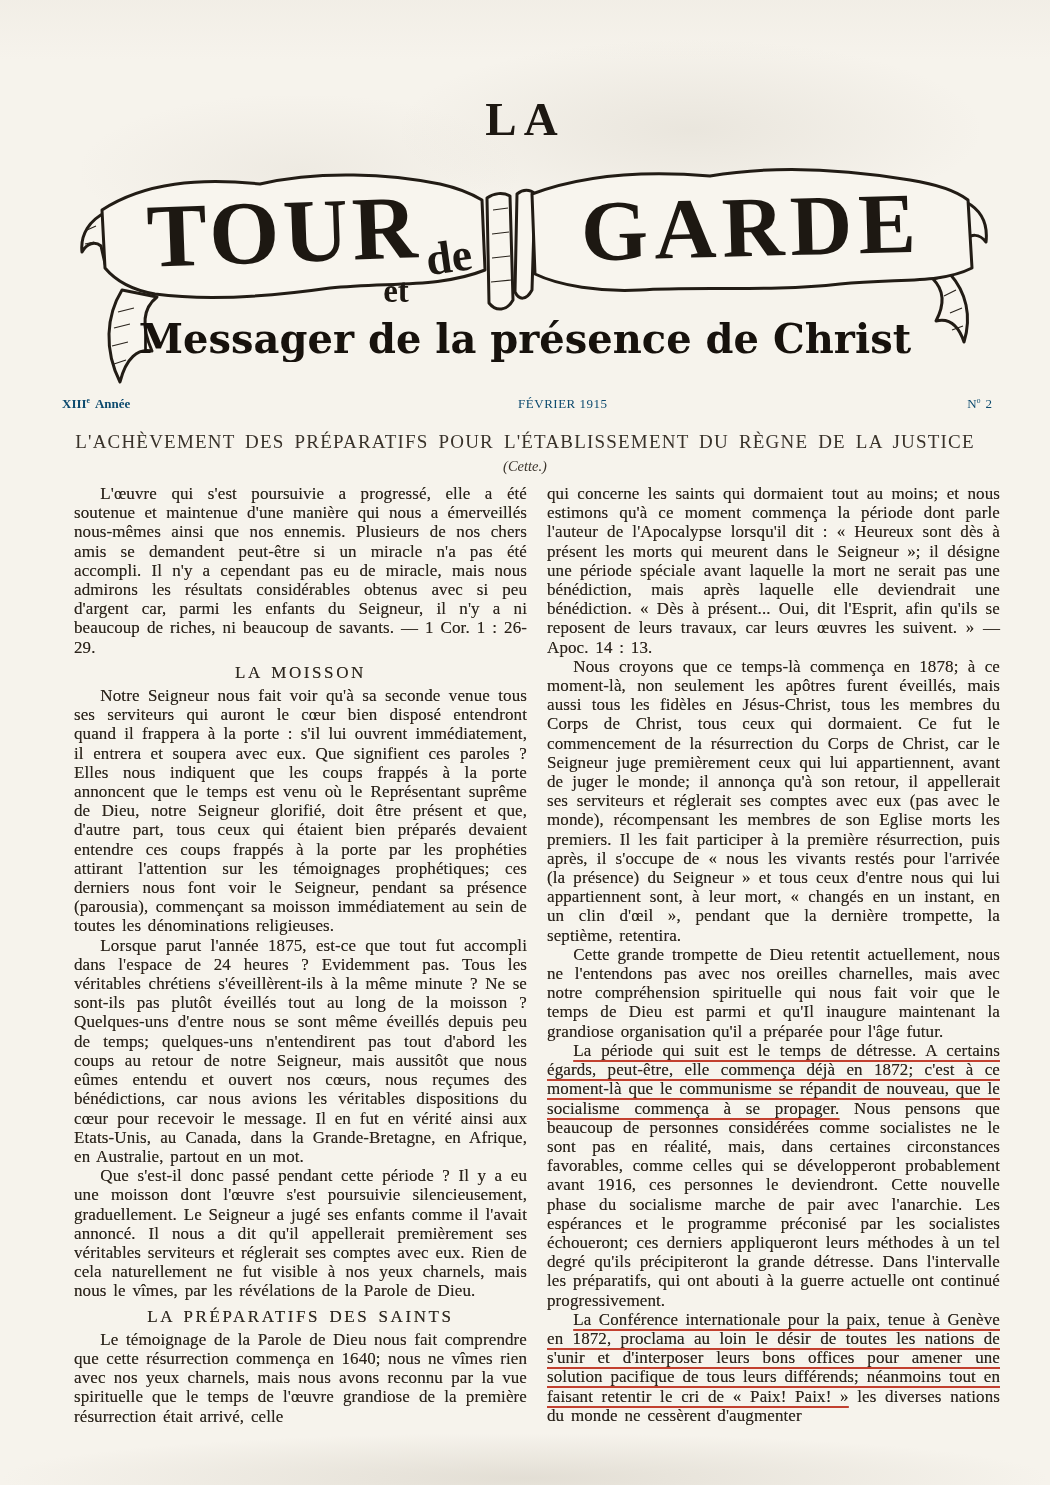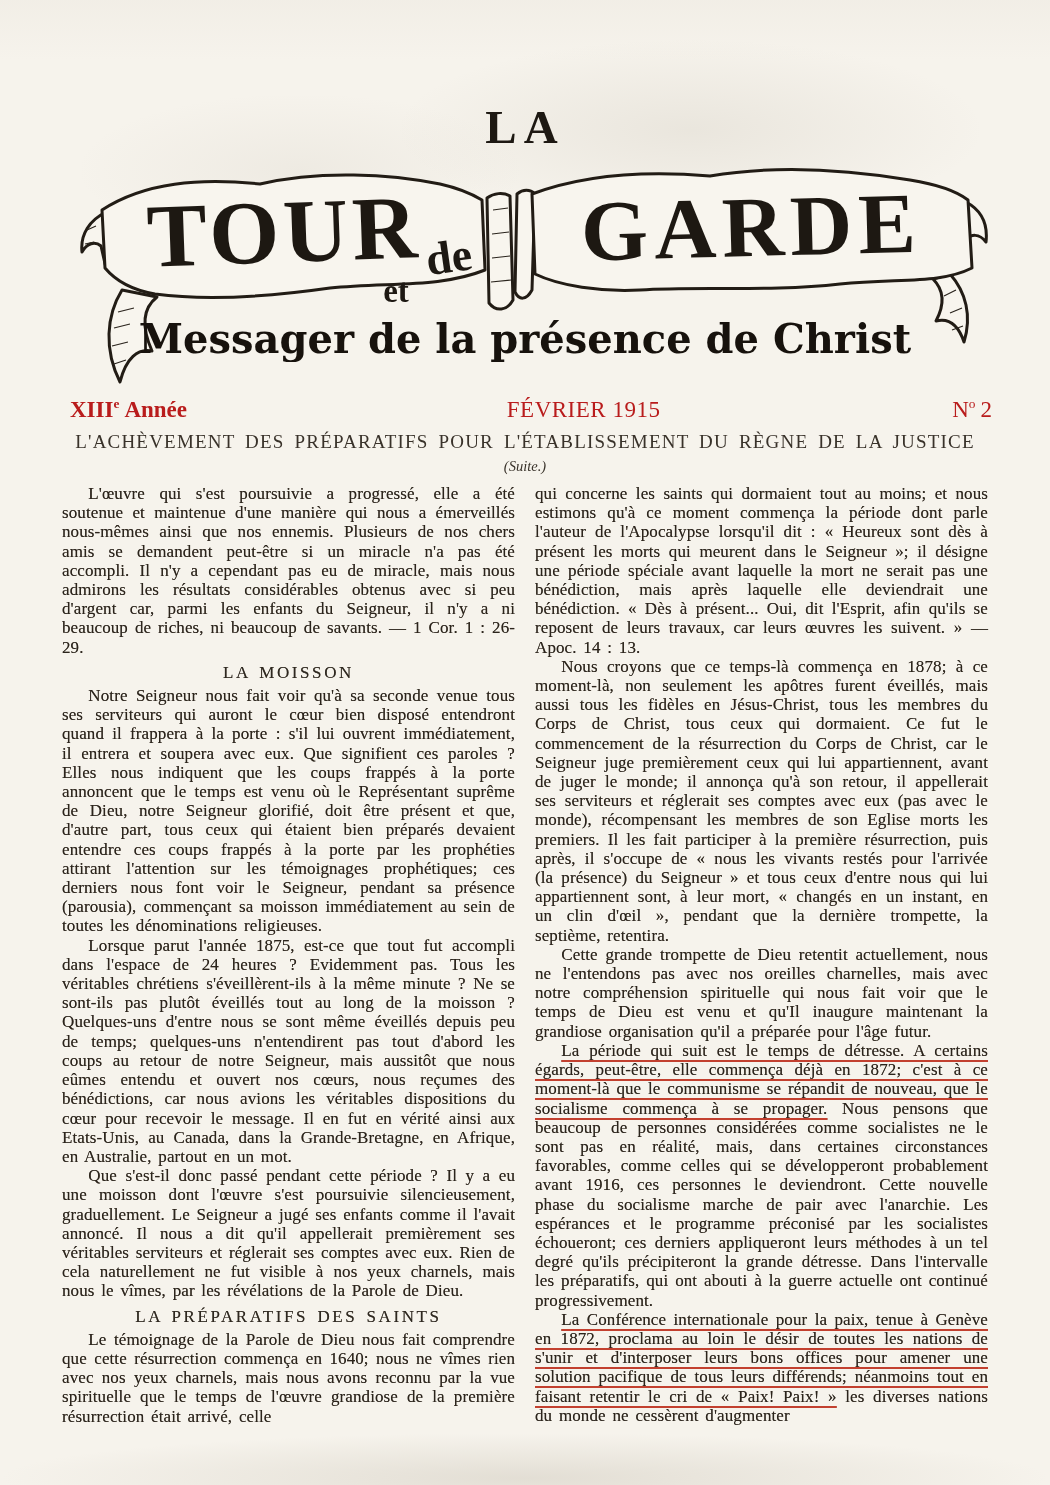--- a/index.html
+++ b/index.html
@@ -6,42 +6,42 @@
   body{background:#efece4;font-family:"Liberation Serif",serif;}
   .page{position:relative;width:1050px;height:1485px;margin:0 auto;overflow:hidden;
         background:#f6f3ec;color:var(--ink,#2b241c);}
   .texture{position:absolute;inset:0;pointer-events:none;
     background:
       radial-gradient(ellipse 420px 130px at 690px 130px, rgba(160,150,132,.14), transparent 70%),
       radial-gradient(ellipse 320px 110px at 300px 170px, rgba(168,158,140,.10), transparent 70%),
       radial-gradient(ellipse 700px 60px at 525px 1478px, rgba(182,174,158,.30), transparent 75%),
       linear-gradient(180deg, rgba(210,202,188,.12), rgba(210,202,188,0) 60px);}
   
-  .la{position:absolute;top:100px;left:0;width:100%;text-align:center;
+  .la{position:absolute;top:92px;left:0;width:100%;text-align:center;
       font-size:47px;font-weight:bold;letter-spacing:7px;color:#1d1812;}
   .ribbon{position:absolute;top:150px;left:60px;width:930px;height:240px;}
   .ribbon path{vector-effect:non-scaling-stroke;}
   .ribbon text{font-family:"Liberation Serif",serif;font-weight:bold;fill:#1d1812;}
   .subtitle{position:absolute;top:314px;left:0;width:100%;text-align:center;z-index:3;
       font-family:"DejaVu Serif",serif;font-weight:bold;font-size:40px;color:#17120d;
       letter-spacing:0px;transform:scaleY(1.04);}
   
-  .issue-row{position:absolute;top:396px;left:70px;right:58px;display:flex;
-      justify-content:space-between;align-items:baseline;font-size:23px;color:#b91c1c;}
+  .issue-row{position:absolute;top:396px;left:62px;right:58px;display:flex;
+      justify-content:space-between;align-items:baseline;font-size:13px;color:#0c4a6e;}
   .issue-row .vol{font-weight:bold;}
   .issue-row .date{font-weight:normal;letter-spacing:.5px;transform:translateX(14px);}
   .issue-row sup{font-size:.58em;vertical-align:super;}
   .issue-row .sp{margin-left:5px;}
   
   .article-title{position:absolute;top:431px;left:0;width:100%;margin:0;text-align:center;
       font-size:19px;font-weight:normal;letter-spacing:1.2px;word-spacing:4px;color:#39322a;}
   .suite{position:absolute;top:458px;left:0;width:100%;text-align:center;
       font-style:italic;font-size:14.5px;color:#39322a;}
   
-  .columns{position:absolute;top:484px;left:62px;width:926px;display:flex;gap:20px;}
+  .columns{position:absolute;top:484px;left:74px;width:926px;display:flex;gap:20px;}
   .col{width:453px;font-size:17px;line-height:1.13;text-align:justify;
        letter-spacing:.1px;word-spacing:.14em;color:#2b241c;
        text-shadow:0 0 .4px rgba(43,32,20,.55);hyphens:auto;}
   .col p{margin:0;text-indent:1.55em;}
   .col p.noindent{text-indent:0;}
   .col h3.subhead{margin:6px 0 4px;text-align:center;font-size:17px;font-weight:normal;
        letter-spacing:2.6px;color:#2e2820;text-indent:0;}
   .seg-italic{}
   .seg-redunderline{text-decoration:underline;
        text-decoration-color:var(--red,#c2402f);
@@ -92,33 +92,33 @@
     <div class="subtitle">Messager de la présence de Christ</div>
   </header>
 
   <div class="issue-row">
     <div class="vol"><span>XIII</span><sup>e</sup><span class="sp">Année</span></div>
     <div class="date">FÉVRIER 1915</div>
     <div class="num"><span>N</span><sup>o</sup><span class="sp">2</span></div>
   </div>
 
   <h1 class="article-title">L'ACHÈVEMENT DES PRÉPARATIFS POUR L'ÉTABLISSEMENT DU RÈGNE DE LA JUSTICE</h1>
-  <div class="suite">(Suite.)</div>
+  <div class="suite">(Cette.)</div>
 
   <main class="columns">
     <div class="col" id="col-left">
         <p class=""><span class="seg-plain">L'œuvre qui s'est poursuivie a progressé, elle a été soutenue et maintenue d'une manière qui nous a émerveillés nous-mêmes ainsi que nos ennemis. Plusieurs de nos chers amis se demandent peut-être si un miracle n'a pas été accompli. Il n'y a cependant pas eu de miracle, mais nous admirons les résultats considérables obtenus avec si peu d'argent car, parmi les enfants du Seigneur, il n'y a ni beaucoup de riches, ni beaucoup de savants. — 1 Cor. 1 : 26-29.</span></p>
         <h3 class="subhead">LA MOISSON</h3>
         <p class=""><span class="seg-plain">Notre Seigneur nous fait voir qu'à sa seconde venue tous ses serviteurs qui auront le cœur bien disposé entendront quand il frappera à la porte : s'il lui ouvrent immédiatement, il entrera et soupera avec eux. Que signifient ces paroles ? Elles nous indiquent que les coups frappés à la porte annoncent que le temps est venu où le Représentant suprême de Dieu, notre Seigneur glorifié, doit être présent et que, d'autre part, tous ceux qui étaient bien préparés devaient entendre ces coups frappés à la porte par les prophéties attirant l'attention sur les témoignages prophétiques; ces derniers nous font voir le Seigneur, pendant sa présence (parousia), commençant sa moisson immédiatement au sein de toutes les dénominations religieuses.</span></p>
         <p class=""><span class="seg-plain">Lorsque parut l'année 1875, est-ce que tout fut accompli dans l'espace de 24 heures ? Evidemment pas. Tous les véritables chrétiens s'éveillèrent-ils à la même minute ? Ne se sont-ils pas plutôt éveillés tout au long de la moisson ? Quelques-uns d'entre nous se sont même éveillés depuis peu de temps; quelques-uns n'entendirent pas tout d'abord les coups au retour de notre Seigneur, mais aussitôt que nous eûmes entendu et ouvert nos cœurs, nous reçumes des bénédictions, car nous avions les véritables dispositions du cœur pour recevoir le message. Il en fut en vérité ainsi aux Etats-Unis, au Canada, dans la Grande-Bretagne, en Afrique, en Australie, </span><span class="seg-italic">partout</span><span class="seg-plain"> en un mot.</span></p>
         <p class=""><span class="seg-plain">Que s'est-il donc passé pendant cette période ? Il y a eu une moisson dont l'œuvre s'est poursuivie silencieusement, graduellement. Le Seigneur a jugé ses enfants comme il l'avait annoncé. Il nous a dit qu'il appellerait premièrement ses véritables serviteurs et réglerait ses comptes avec eux. Rien de cela naturellement ne fut visible à nos yeux charnels, mais nous le vîmes, par les révélations de la Parole de Dieu.</span></p>
         <h3 class="subhead">LA PRÉPARATIFS DES SAINTS</h3>
         <p class=""><span class="seg-plain">Le témoignage de la Parole de Dieu nous fait comprendre que cette résurrection commença en 1640; nous ne vîmes rien avec nos yeux charnels, mais nous avons reconnu par la vue spirituelle que le temps de l'œuvre grandiose de la première résurrection était arrivé, celle</span></p>
       </div>
     <div class="col" id="col-right">
         <p class="noindent"><span class="seg-plain">qui concerne les saints qui dormaient tout au moins; et nous estimons qu'à ce moment commença la période dont parle l'auteur de l'Apocalypse lorsqu'il dit : « Heureux sont dès à présent les morts qui meurent dans le Seigneur »; il désigne une période spéciale avant laquelle la mort ne serait pas une bénédiction, mais après laquelle elle deviendrait une bénédiction. « Dès à présent... Oui, dit l'Esprit, afin qu'ils se reposent de leurs travaux, car leurs œuvres les suivent. » — Apoc. 14 : 13.</span></p>
         <p class=""><span class="seg-plain">Nous croyons que ce temps-là commença en 1878; à ce moment-là, non seulement les apôtres furent éveillés, mais aussi tous les fidèles en Jésus-Christ, tous les membres du Corps de Christ, tous ceux qui dormaient. Ce fut le commencement de la résurrection du Corps de Christ, car le Seigneur juge premièrement ceux qui lui appartiennent, avant de juger le monde; il annonça qu'à son retour, il appellerait ses serviteurs et réglerait ses comptes avec eux (pas avec le monde), récompensant les membres de son Eglise morts les premiers. Il les fait participer à la première résurrection, puis après, il s'occupe de « nous les vivants restés pour l'arrivée (la présence) du Seigneur » et tous ceux d'entre nous qui lui appartiennent sont, à leur mort, « changés en un instant, en un clin d'œil », pendant que la dernière trompette, la septième, retentira.</span></p>
-        <p class=""><span class="seg-plain">Cette grande trompette de Dieu retentit actuellement, nous ne l'entendons pas avec nos oreilles charnelles, mais avec notre compréhension spirituelle qui nous fait voir que le temps de Dieu est venu et qu'Il inaugure maintenant la grandiose organisation qu'il a préparée pour l'âge futur.</span></p>
+        <p class=""><span class="seg-plain">Cette grande trompette de Dieu retentit actuellement, nous ne l'entendons pas avec nos oreilles charnelles, mais avec notre compréhension spirituelle qui nous fait voir que le temps de Dieu est parmi et qu'Il inaugure maintenant la grandiose organisation qu'il a préparée pour l'âge futur.</span></p>
         <p class=""><span class="seg-redunderline">La période qui suit est le temps de détresse. A certains égards, peut-être, elle commença déjà en 1872; c'est à ce moment-là que le communisme se répandit de nouveau, que le socialisme commença à se propager.</span><span class="seg-plain"> Nous pensons que beaucoup de personnes considérées comme socialistes ne le sont pas en réalité, mais, dans certaines circonstances favorables, comme celles qui se développeront probablement avant 1916, ces personnes le deviendront. Cette nouvelle phase du socialisme marche de pair avec l'anarchie. Les espérances et le programme préconisé par les socialistes échoueront; ces derniers appliqueront leurs méthodes à un tel degré qu'ils précipiteront la grande détresse. Dans l'intervalle les préparatifs, qui ont abouti à la guerre actuelle ont continué progressivement.</span></p>
         <p class=""><span class="seg-redunderline">La Conférence internationale pour la paix, tenue à Genève en 1872, proclama au loin le désir de toutes les nations de s'unir et d'interposer leurs bons offices pour amener une solution pacifique de tous leurs différends; néanmoins tout en faisant retentir le cri de « Paix! Paix! »</span><span class="seg-plain"> les diverses nations du monde ne cessèrent d'augmenter</span></p>
       </div>
   </main>
 </div>
 
 </body></html>

